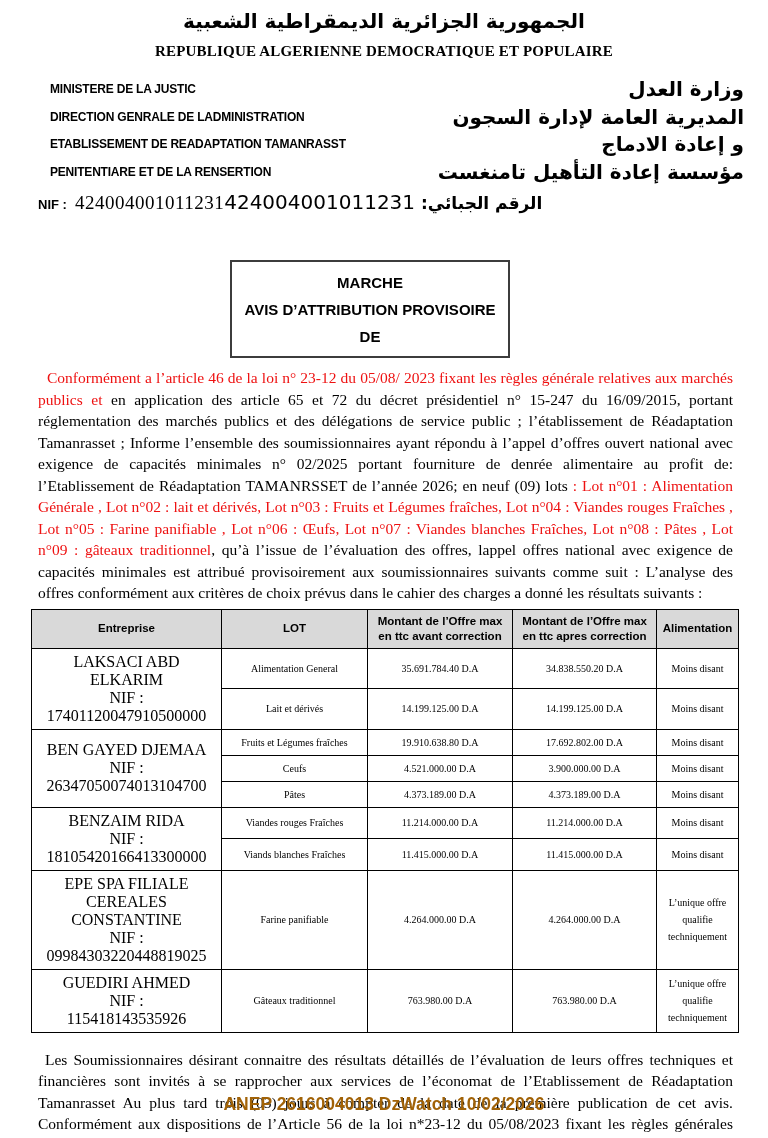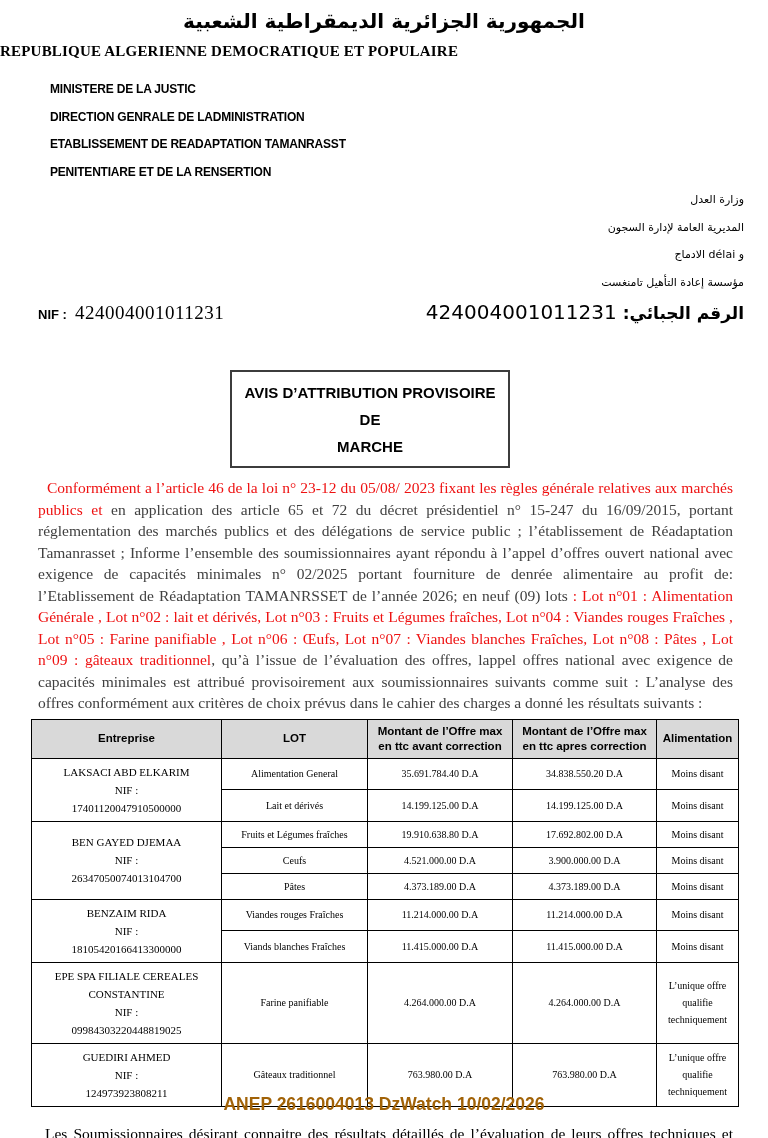--- a/index.html
+++ b/index.html
@@ -9,38 +9,37 @@
     background:#ffffff;color:#000;
     font-family:"Liberation Serif", serif;
     overflow:hidden;
   }
   .ar{font-family:"DejaVu Sans", sans-serif;}
   .arabic-title{
     text-align:center;font-weight:bold;font-size:20px;
     padding-top:8px;line-height:26px;
   }
   .republic{
-    text-align:left;font-weight:bold;font-size:15px;
+    text-align:center;font-weight:bold;font-size:15px;
     font-family:"Liberation Serif", serif;
     margin-top:9px;letter-spacing:.2px;
   }
   .org-block{
     display:flex;justify-content:space-between;
     padding:16px 24px 0 50px;
-    flex-direction:column;
   }
   .org-left div{
     font-family:"Liberation Sans", sans-serif;
     font-weight:bold;font-size:12px;line-height:27.5px;
     letter-spacing:-0.2px;
   }
   .org-right{text-align:right;direction:rtl;}
-  .org-right div{font-size:11px;line-height:27.5px;font-weight:normal;}
+  .org-right div{font-size:20px;line-height:27.5px;font-weight:bold;}
   .nif-row{
-    display:flex;justify-content:space-between;align-items:baseline;
+    display:flex;justify-content:flex-start;align-items:baseline;
     padding:4px 24px 0 38px;
   }
   .nif-left .lbl{
     font-family:"Liberation Sans", sans-serif;
     font-weight:bold;font-size:13px;margin-right:8px;
   }
   .nif-left .val{font-size:19px;letter-spacing:.5px;}
   .nif-right{direction:rtl;font-size:17px;font-weight:bold;}
   .nif-right .val{font-size:20px;font-weight:normal;letter-spacing:.5px;}
   .title-box{
@@ -51,41 +50,41 @@
     font-weight:bold;font-size:15px;line-height:27px;
     padding:7px 2px 6px;
   }
   .intro{
     margin:9px 35px 0 38px;
     text-align:justify;
     font-size:15.5px;line-height:21.5px;
     text-indent:9px;
   }
   .intro .red{color:#ee1111;}
-  .intro .black{color:#404040;}
+  .intro .black{color:#000000;}
   table.avis{
     border-collapse:collapse;
     margin:5px 0 0 31px;
     width:707px;
     table-layout:fixed;
   }
   table.avis th{
     background:#d9d9d9;
     font-family:"Liberation Sans", sans-serif;
     font-weight:bold;font-size:11.5px;line-height:15px;
     border:1.5px solid #000;
     padding:4px 2px;
   }
   table.avis td{
     border:1.5px solid #000;
     text-align:center;
     font-size:10px;line-height:17px;
     padding:4px 3px;
   }
-  table.avis td.ent{font-size:11px;line-height:18px;}
+  table.avis td.ent{font-size:16px;line-height:18px;}
   .footer-text{
     margin:16px 35px 0 38px;
     text-align:justify;
     font-size:15.5px;line-height:21.5px;
   }
   .footer-text p{margin:0;text-indent:7px;}
   .anep{
     position:absolute;top:1094px;left:0;right:0;
     text-align:center;
     font-family:"Liberation Sans", sans-serif;
@@ -104,37 +103,37 @@
   <div class="org-block">
     <div class="org-left">
       <div>MINISTERE DE LA JUSTIC</div>
       <div>DIRECTION GENRALE DE LADMINISTRATION</div>
       <div>ETABLISSEMENT DE READAPTATION TAMANRASST</div>
       <div>PENITENTIARE ET DE LA RENSERTION</div>
     </div>
     <div class="org-right ar">
       <div>وزارة العدل</div>
       <div>المديرية العامة لإدارة السجون</div>
-      <div>و délai الادماج</div>
+      <div>و إعادة الادماج</div>
       <div>مؤسسة إعادة التأهيل تامنغست</div>
     </div>
   </div>
 
   <div class="nif-row">
     <div class="nif-left">
       <span class="lbl">NIF :</span><span class="val">424004001011231</span>
     </div>
     <div class="nif-right ar">
       <span>الرقم الجبائي:</span> <span class="val">424004001011231</span>
     </div>
   </div>
 
   <div class="title-box">
+    <div>MARCHE</div>
     <div>AVIS D’ATTRIBUTION PROVISOIRE DE</div>
-    <div>MARCHE</div>
   </div>
 
   <div class="intro"><span class="red">Conformément a l’article 46 de la loi n° 23-12 du 05/08/ 2023 fixant les règles générale relatives aux marchés publics et </span><span class="black">en application des article 65 et 72 du décret présidentiel n° 15-247 du 16/09/2015, portant réglementation des marchés publics et des délégations de service public ; l’établissement de Réadaptation Tamanrasset ; Informe l’ensemble des soumissionnaires ayant répondu à l’appel d’offres ouvert national avec exigence de capacités minimales n° 02/2025 portant fourniture de denrée alimentaire au profit de: l’Etablissement de Réadaptation TAMANRSSET de l’année 2026; en neuf (09) lots </span><span class="red">: Lot n°01 : Alimentation Générale , Lot n°02 : lait et dérivés, Lot n°03 : Fruits et Légumes fraîches, Lot n°04 : Viandes rouges Fraîches , Lot n°05 : Farine panifiable , Lot n°06 : Œufs, Lot n°07 : Viandes blanches Fraîches, Lot n°08 : Pâtes , Lot n°09 : gâteaux traditionnel</span><span class="black">, qu’à l’issue de l’évaluation des offres, lappel offres national avec exigence de capacités minimales est attribué provisoirement aux soumissionnaires suivants comme suit : L’analyse des offres conformément aux critères de choix prévus dans le cahier des charges a donné les résultats suivants :</span></div>
 
   <table class="avis">
     <colgroup>
       <col style="width:190px">
         <col style="width:146px">
         <col style="width:145px">
         <col style="width:144px">
@@ -215,21 +214,21 @@
           </td>
           <td>Farine panifiable</td>
           <td>4.264.000.00 D.A</td>
           <td>4.264.000.00 D.A</td>
           <td>L’unique offre qualifie techniquement</td>
         </tr>
         <tr>
           <td rowspan="1" class="ent">
             <div>GUEDIRI AHMED</div>
             <div>NIF :</div>
-            <div>124973923808211</div>
+            <div>115418143535926</div>
           </td>
           <td>Gâteaux traditionnel</td>
           <td>763.980.00 D.A</td>
           <td>763.980.00 D.A</td>
           <td>L’unique offre qualifie techniquement</td>
         </tr>
       </tbody>
   </table>
 
   <div class="footer-text">

